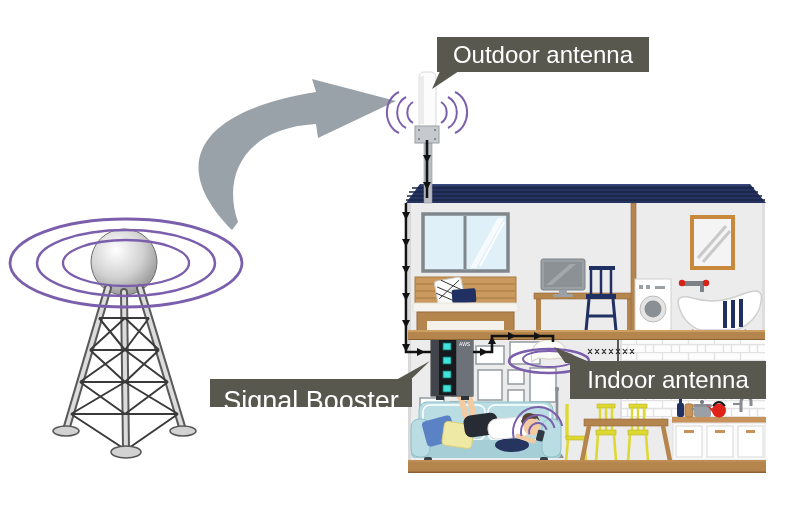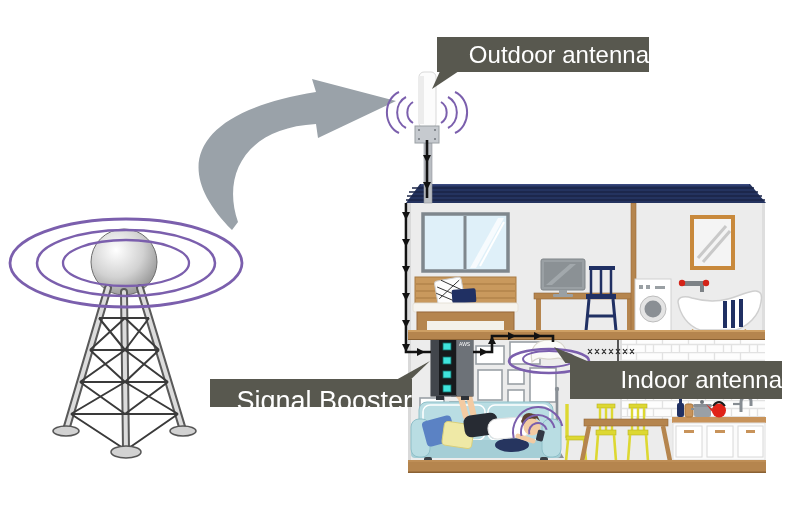--- a/index.html
+++ b/index.html
@@ -4,28 +4,28 @@
 <style>
   html,body{margin:0;padding:0;background:#fff;}
   .scene{
     position:relative;width:800px;height:526px;background:#fff;overflow:hidden;
     font-family:"Liberation Sans", sans-serif;
   }
   .scene svg{position:absolute;left:0;top:0;}
   .callout{
     position:absolute;z-index:5;
     background:var(--label-bg,#58584f);color:var(--label-text,#ffffff);
-    text-align:right;white-space:nowrap;
+    text-align:center;white-space:nowrap;
   }
   .callout-tail{position:absolute;z-index:4;background:var(--label-bg,#58584f);}
   #lbl-outdoor{left:437px;top:37px;width:212px;height:35px;font-size:24px;line-height:35px;}
   #tail-outdoor{left:432px;top:69px;width:30px;height:20px;clip-path:polygon(0 100%,30% 0,100% 0);}
   #lbl-booster{left:210px;top:379px;width:202px;height:28px;font-size:27px;line-height:44px;}
   #tail-booster{left:396px;top:361px;width:34px;height:19px;clip-path:polygon(0 100%,100% 0,42% 100%);}
-  #lbl-indoor{left:570px;top:361px;width:196px;height:38px;font-size:24px;line-height:38px;padding-left:16px;}
+  #lbl-indoor{left:570px;top:361px;width:196px;height:38px;font-size:24px;line-height:38px;}
   #tail-indoor{left:554px;top:347px;width:38px;height:16px;clip-path:polygon(0 0,100% 100%,30% 100%);}
 
   .purple{stroke:var(--accent-purple,#7b5fad);fill:none;}
   .cableLn{stroke:var(--cable-black,#121212);fill:none;stroke-width:2.6;}
   .cableHd{fill:var(--cable-black,#121212);}
   .woodF{fill:var(--wood,#b5854e);}
   .roofF{fill:var(--roof-navy,#24335f);}
   .navyF{fill:var(--navy,#203063);}
   .arrowF{fill:var(--arrow-gray,#9aa2a9);}
   .tealF{fill:var(--teal,#3fe3dc);}

